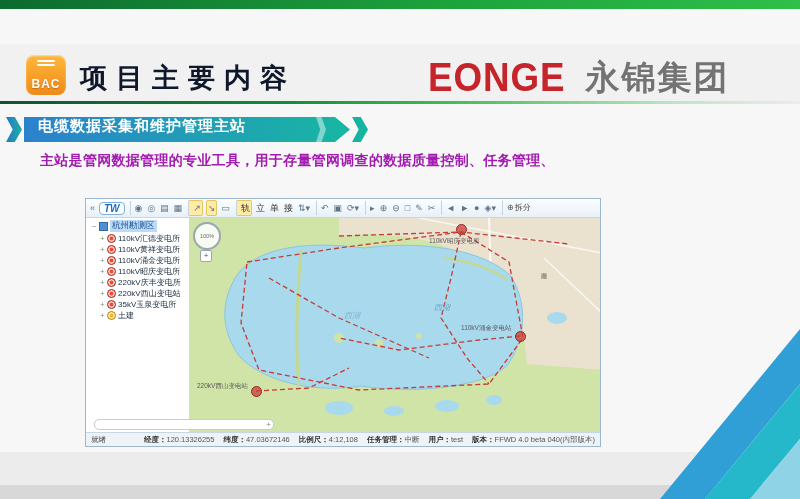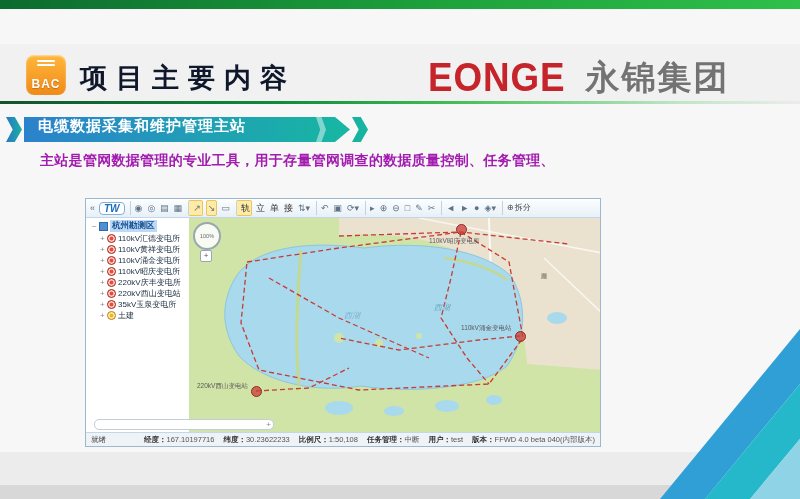--- a/index.html
+++ b/index.html
@@ -50,21 +50,21 @@
     border:1px solid #7fb0dd;border-radius:4px;padding:0 4px;background:#fff;line-height:11px;}
   .tico{font-size:9px;color:#5d7386;line-height:14px;padding:0 1px;cursor:default;}
   .tico.hl{background:#ffeaa6;border:1px solid #e4c75e;border-radius:2px;}
   .tico.sep{border-left:1px solid #c2d2df;padding-left:4px;margin-left:2px;}
   .tico.cjk{color:#333;font-size:9px;}
   .split{font-size:8px;color:#444;display:flex;align-items:center;gap:1px;}
   
   .tree{position:absolute;left:0;top:19px;width:103px;bottom:14px;background:#fff;
     border-right:1px solid #c5d6e4;overflow:hidden;font-size:8px;color:#234;}
   .troot{margin:2px 0 1px 6px;display:flex;align-items:center;gap:2px;}
-  .troot .lbl{background:#bcd9f7;color:#15518f;font-weight:bold;padding:0 2px;font-size:8.5px;}
+  .troot .lbl{background:#bcd9f7;color:#15518f;font-weight:normal;padding:0 2px;font-size:8.5px;}
   .trow{display:flex;align-items:center;gap:2px;margin:1px 0 0 14px;height:10px;}
   .plus{color:#888;font-size:8px;width:5px;}
   .nico{width:7px;height:7px;border-radius:50%;background:#e74c3c;border:1px solid #b03426;
     box-shadow:inset 0 0 0 1.5px #fbd9d4;flex:none;}
   .nico.y{background:#f0b428;border-color:#c2881a;box-shadow:inset 0 0 0 1.5px #fdeebf;}
   .sq{width:7px;height:7px;background:#4f8fd2;border:1px solid #2d6aa8;flex:none;}
   
   .map{position:absolute;left:103px;top:19px;right:0;bottom:14px;overflow:hidden;background:#cfe4a6;}
   .map svg{position:absolute;left:0;top:0;}
   .mlabel{position:absolute;font-size:6.5px;color:#5a5a5a;white-space:nowrap;}
@@ -249,27 +249,27 @@
       <div class="zplus">+</div>
     </div>
 
     <div class="hscroll">
       <i>+</i>
     </div>
 
     <div class="sbar">
       <span class="ready">就绪</span>
       <span class="sfield">
-        <b>经度：</b><span>167.10197716</span>
-      </span>
-      <span class="sfield">
-        <b>纬度：</b><span>30.23622233</span>
-      </span>
-      <span class="sfield">
-        <b>比例尺：</b><span>1:50,108</span>
+        <b>经度：</b><span>120.13326255</span>
+      </span>
+      <span class="sfield">
+        <b>纬度：</b><span>47.03672146</span>
+      </span>
+      <span class="sfield">
+        <b>比例尺：</b><span>4:12,108</span>
       </span>
       <span class="sfield">
         <b>任务管理：</b><span>中断</span>
       </span>
       <span class="sfield">
         <b>用户：</b><span>test</span>
       </span>
       <span class="sfield">
         <b>版本：</b><span>FFWD 4.0 beta 040(内部版本)</span>
       </span>

